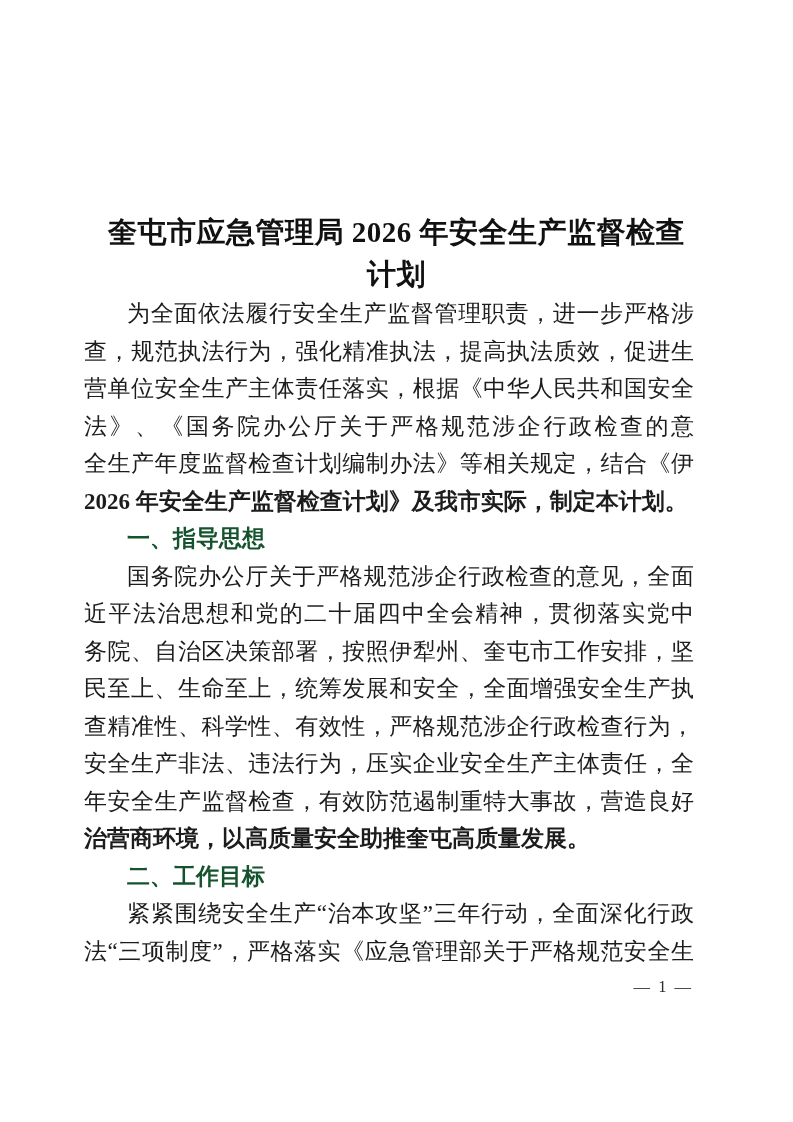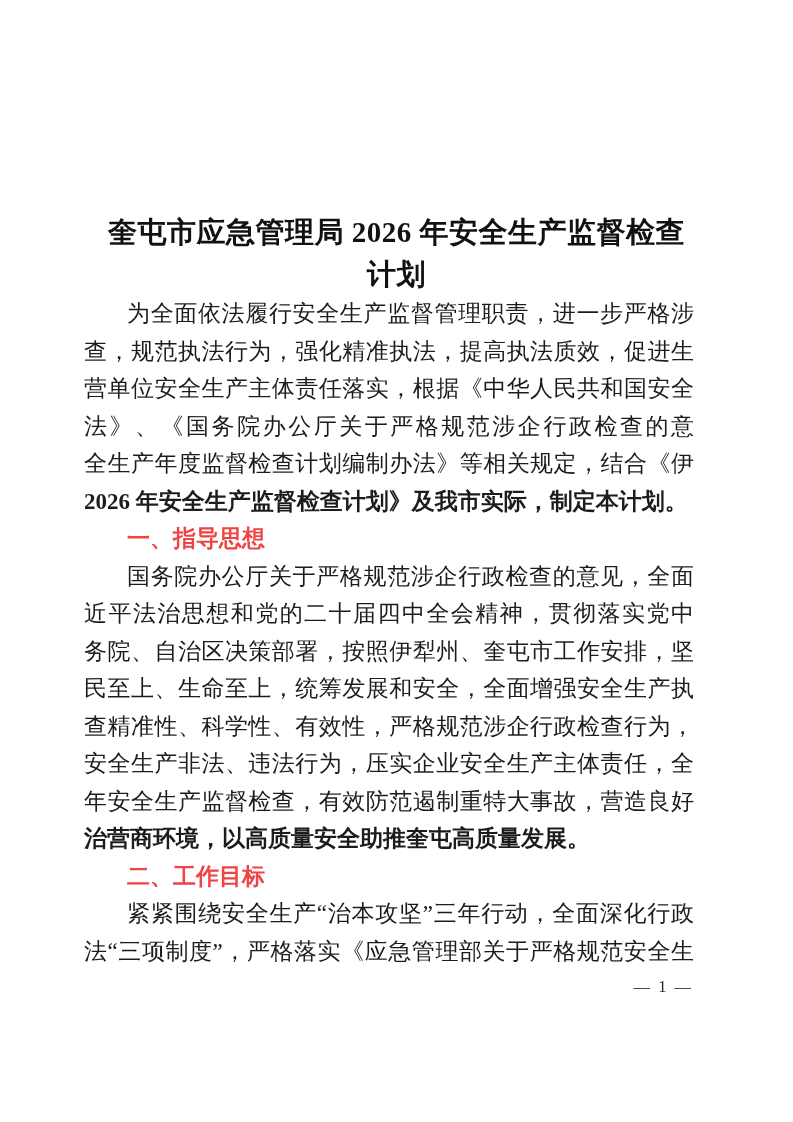--- a/index.html
+++ b/index.html
@@ -51,21 +51,21 @@
     font-weight: bold;
   }
   .line.indent {
     text-indent: 43px;
   }
   .line.heading {
     font-family: "Liberation Sans", "DejaVu Sans", sans-serif;
     font-weight: bold;
     text-align: left;
     text-align-last: left;
-    color: #ef4444;
+    color: #14532d;
   }
   .page-footer {
     position: absolute;
     top: 975px;
     right: 100px;
     font-size: 16.5px;
     line-height: 24px;
     color: #2a2a2a;
     letter-spacing: 2px;
   }

